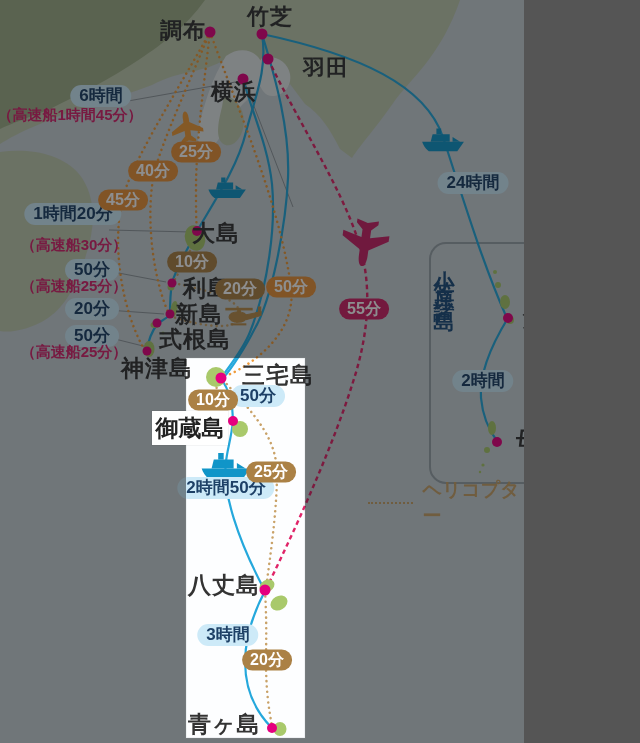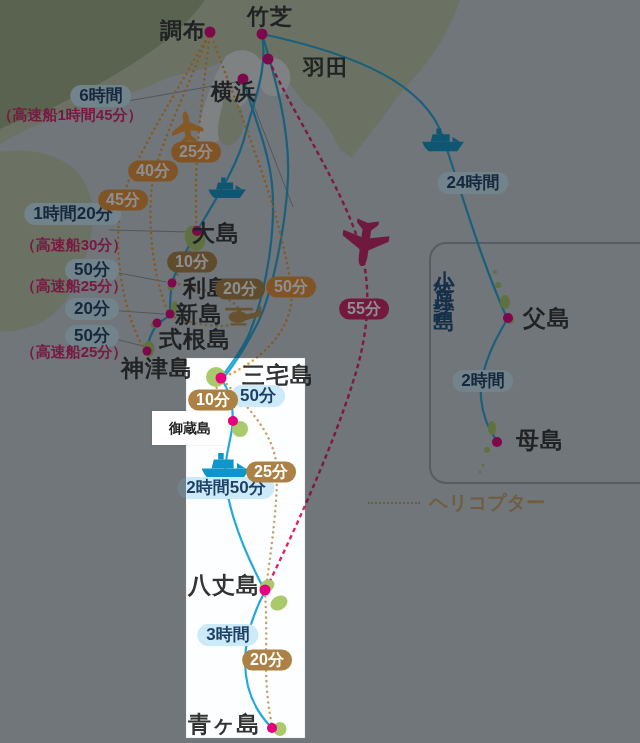--- a/index.html
+++ b/index.html
@@ -1,32 +1,32 @@
 <!DOCTYPE html>
 <html style="--sea: #c8d1d5; --land: #bfcaae; --land-dark: #9fae88; --land-urban: #e3e8e9; --panel: #fdfeff; --island: #a9c96b; --dot: #e5007f; --route-ship: #25a8dc; --route-jet: #e02468; --route-plane: #ef9b3a; --route-heli: #c9a268; --ship-icon: #1095c8; --plane-icon: #ef9b3a; --jet-icon: #c92367; --heli-icon: #b98d4a; --pill-bg: #cdeaf8; --pill-text: #1d4066; --badge-orange: #e8923a; --badge-brown: #ab8145; --badge-crimson: #cf2366; --fast-text: #d6246d; --region-text: #1d4d7c; --place-text: #333333; --leader: #8f979c; --frame: #98a2a8; --legend-ship: #2a7ab5; --dim: rgba(13,15,17,0.47);"><head>
 <meta charset="utf-8">
 <style>
   html,body{margin:0;padding:0;background:#555;}
-  .map{position:relative;width:640px;height:743px;overflow:hidden;
+  .map{position:relative;width:524px;height:743px;overflow:hidden;
        font-family:"Liberation Sans","DejaVu Sans",sans-serif;background:var(--sea,#c8d1d5);}
   .map svg{position:absolute;left:0;top:0;}
   .lbl{position:absolute;z-index:2;white-space:nowrap;line-height:1;}
   .place{color:var(--place-text);font-weight:600;font-size:23px;letter-spacing:1px;}
   .station{font-size:22px;}
   .pill{background:var(--pill-bg);color:var(--pill-text);font-size:17px;font-weight:700;
         padding:2px 9px 3px;border-radius:12px;transform:translate(-50%,-50%);}
   .badge{color:#fff;font-size:16px;font-weight:700;padding:2px 8px 3px;border-radius:11px;
          transform:translate(-50%,-50%);}
   .badge.orange{background:var(--badge-orange);}
   .badge.brown{background:var(--badge-brown);}
   .badge.crimson{background:var(--badge-crimson);}
   .fast{color:var(--fast-text);font-size:15px;font-weight:700;transform:translate(-50%,-50%);}
   .region{color:var(--region-text);font-size:21px;font-weight:700;letter-spacing:2px;}
   .vertical{writing-mode:vertical-rl;letter-spacing:10px;}
-  .whitebox{background:#fff;color:#222;font-weight:600;font-size:14px;display:flex;
+  .whitebox{background:#fff;color:#222;font-weight:600;font-size:23px;display:flex;
             align-items:center;justify-content:center;box-shadow:0 0 0 1px rgba(0,0,0,0.04);}
   .legend{position:absolute;left:368px;top:492px;z-index:2;}
   .legend .row{display:flex;align-items:center;height:21.5px;}
   .legend .swatch{width:52px;margin-right:9px;height:0;}
   .legend .sw-ship{border-top:3px solid var(--legend-ship);}
   .legend .sw-jet{border-top:3px dashed var(--route-jet);}
   .legend .sw-plane{border-top:3px dotted var(--route-plane);}
   .legend .sw-heli{border-top:2px dotted var(--route-heli);}
   .legend .t{font-size:19px;font-weight:700;}
   .legend .t-ship{color:var(--legend-ship);}

